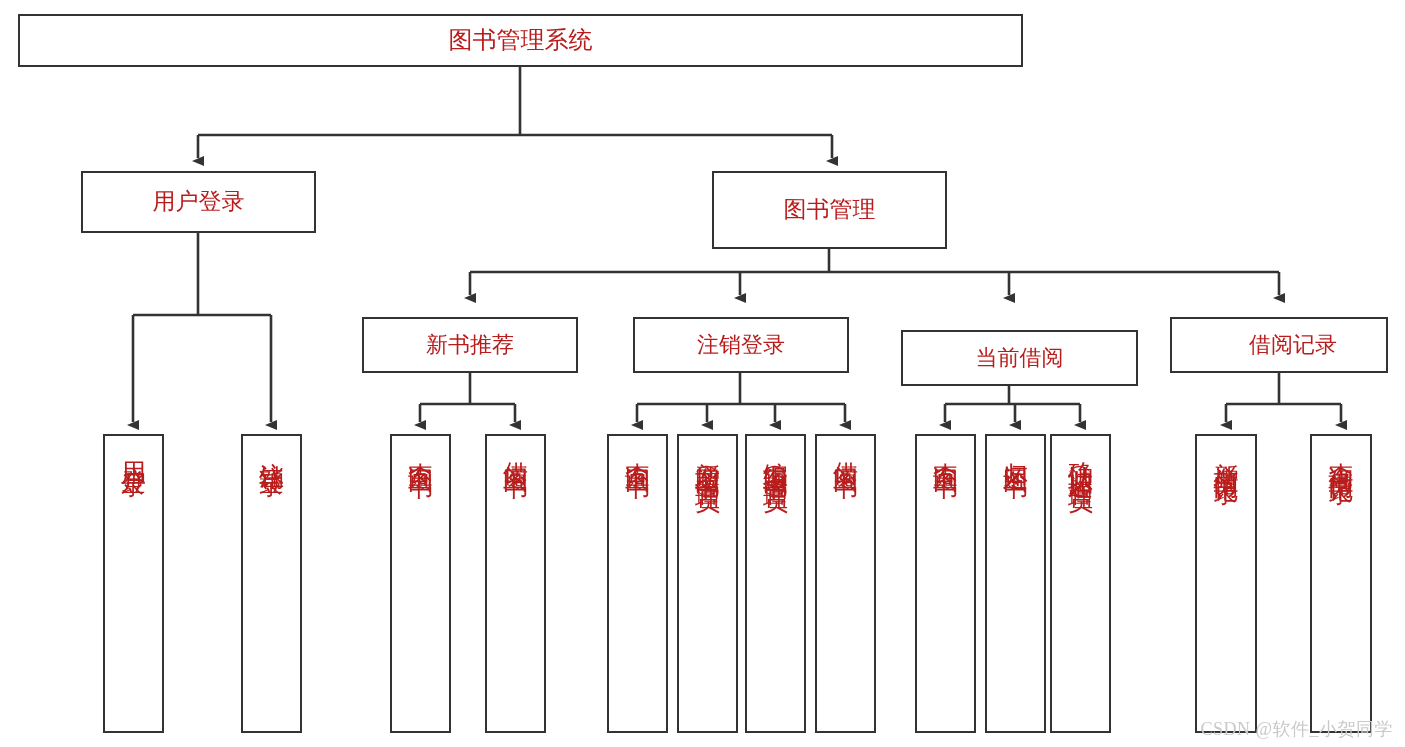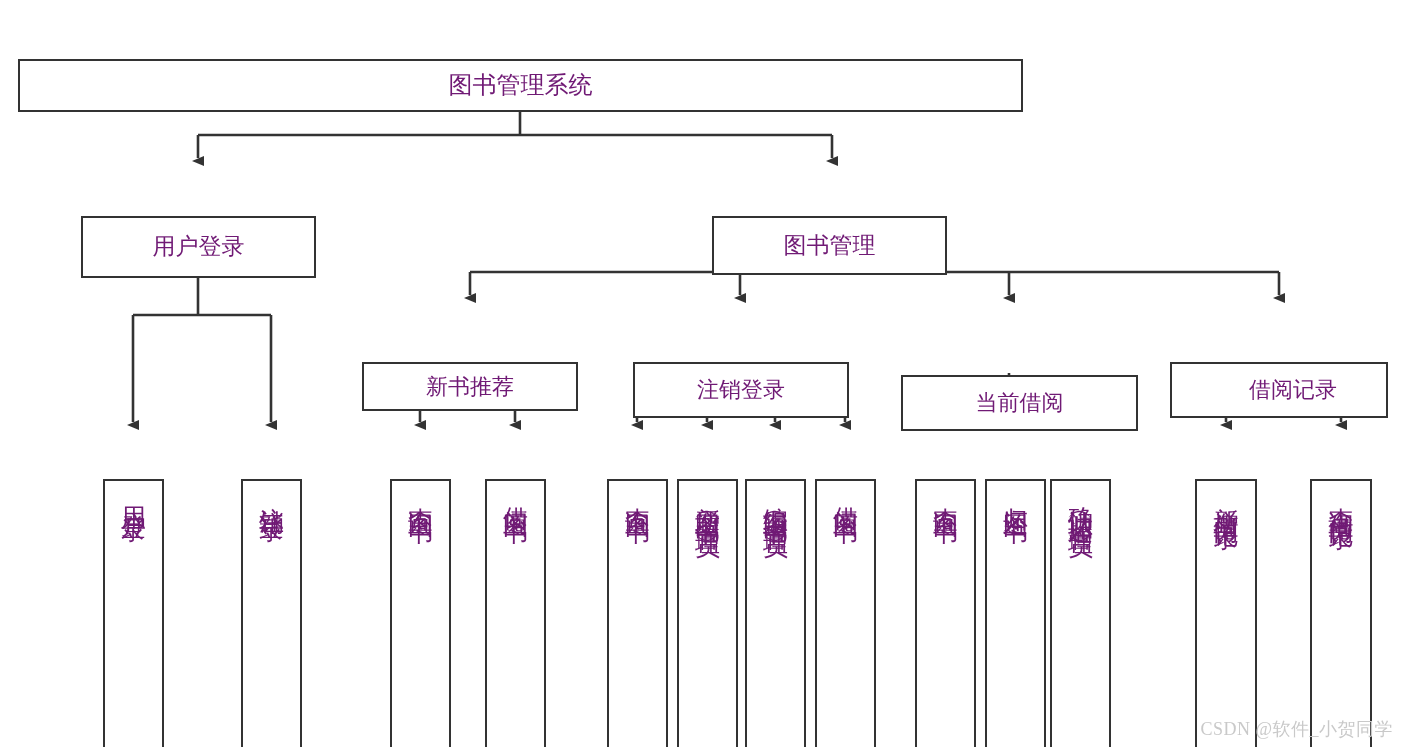--- a/index.html
+++ b/index.html
@@ -22,23 +22,22 @@
     height: 747px;
     pointer-events: none;
   }
   .node {
     position: absolute;
     background: #ffffff;
     border: 2.2px solid #333333;
     display: flex;
     align-items: center;
     justify-content: center;
-    color: #701a75;
+    color: #b91c1c;
     z-index: 2;
-    margin-top: 45px;
   }
   .node .label {
     text-align: center;
     line-height: 1.18;
     white-space: nowrap;
   }
   .node-root .label { font-size: 24px; }
   .node-l2 .label   { font-size: 23px; }
   .node-l3 .label   { font-size: 22px; }
   .node-leaf {
@@ -121,25 +120,25 @@
     </g>
   </svg>
 
   <div class="node node-root" style="left:18px; top:14px; width:1005px; height:53px;">
     <span class="label">图书管理系统</span>
   </div>
 
   <div class="node node-l2" style="left:81px; top:171px; width:235px; height:62px;">
     <span class="label">用户登录</span>
   </div>
-  <div class="node node-l2" style="left:712px; top:171px; width:235px; height:59px;">
+  <div class="node node-l2" style="left:712px; top:171px; width:235px; height:78px;">
     <span class="label">图书管理</span>
   </div>
 
-  <div class="node node-l3" style="left:362px; top:317px; width:216px; height:49px;">
+  <div class="node node-l3" style="left:362px; top:317px; width:216px; height:56px;">
     <span class="label">新书推荐</span>
   </div>
   <div class="node node-l3" style="left:633px; top:317px; width:216px; height:56px;">
     <span class="label">注销登录</span>
   </div>
   <div class="node node-l3" style="left:901px; top:330px; width:237px; height:56px;">
     <span class="label">当前借阅</span>
   </div>
   <div class="node node-l3" style="left:1170px; top:317px; width:218px; height:56px;padding-left:28px;">
     <span class="label">借阅记录</span>

